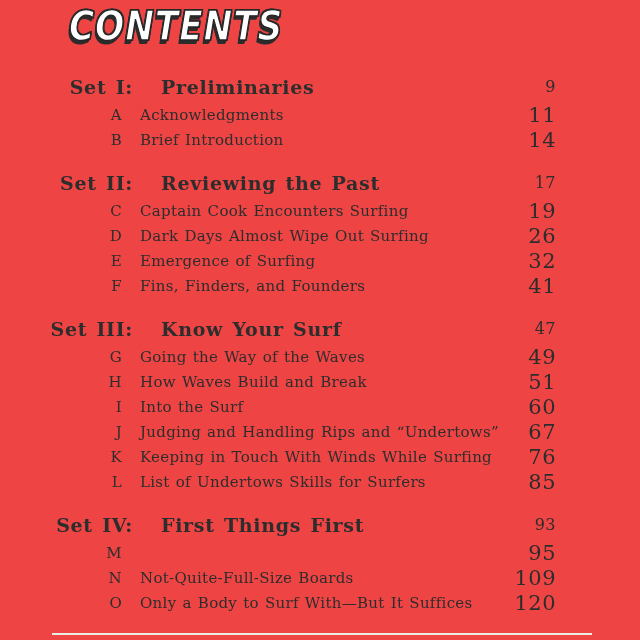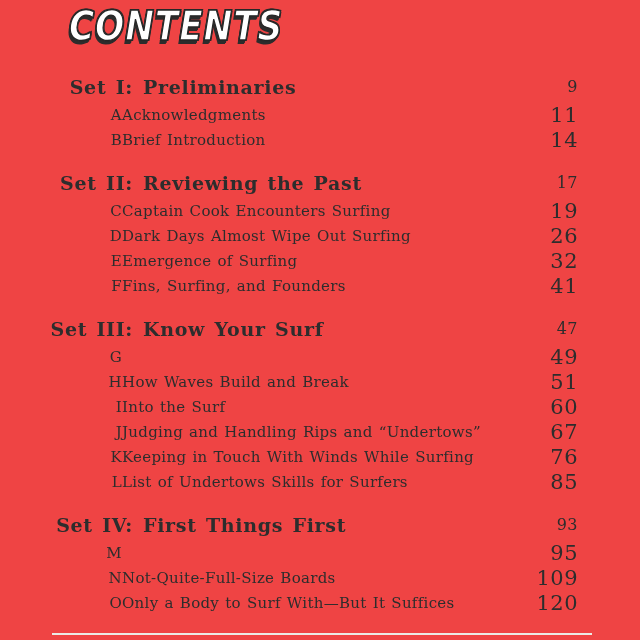--- a/index.html
+++ b/index.html
@@ -44,21 +44,22 @@
   }
   .toc {
     position: absolute;
     top: 77px;
     left: 0;
     right: 0;
   }
   .row {
     display: flex;
     align-items: flex-end;
-    padding-right: 62px;
+    padding-right: 84px;
+    gap: 18px;
   }
   .row.header {
     height: 20px;
     line-height: 20px;
     font-size: 19px;
     font-weight: bold;
     letter-spacing: 0.7px;
     word-spacing: 2px;
     margin-top: 24px;
     margin-bottom: 9px;
@@ -149,32 +150,33 @@
   </div>
 
   <div class="row entry">
     <span class="letter">E</span>
     <span class="title-text">Emergence of Surfing</span>
     <span class="pageno">32</span>
   </div>
 
   <div class="row entry">
     <span class="letter">F</span>
-    <span class="title-text">Fins, Surfing, and Founders</span>
+    <span class="title-text">Fins, Finders, and Founders</span>
     <span class="pageno">41</span>
   </div>
 
   <div class="row header">
     <span class="set-label">Set III:</span>
     <span class="title-text">Know Your Surf</span>
     <span class="pageno">47</span>
   </div>
 
   <div class="row entry">
     <span class="letter">G</span>
+    <span class="title-text">Going the Way of the Waves</span>
     <span class="pageno">49</span>
   </div>
 
   <div class="row entry">
     <span class="letter">H</span>
     <span class="title-text">How Waves Build and Break</span>
     <span class="pageno">51</span>
   </div>
 
   <div class="row entry">

